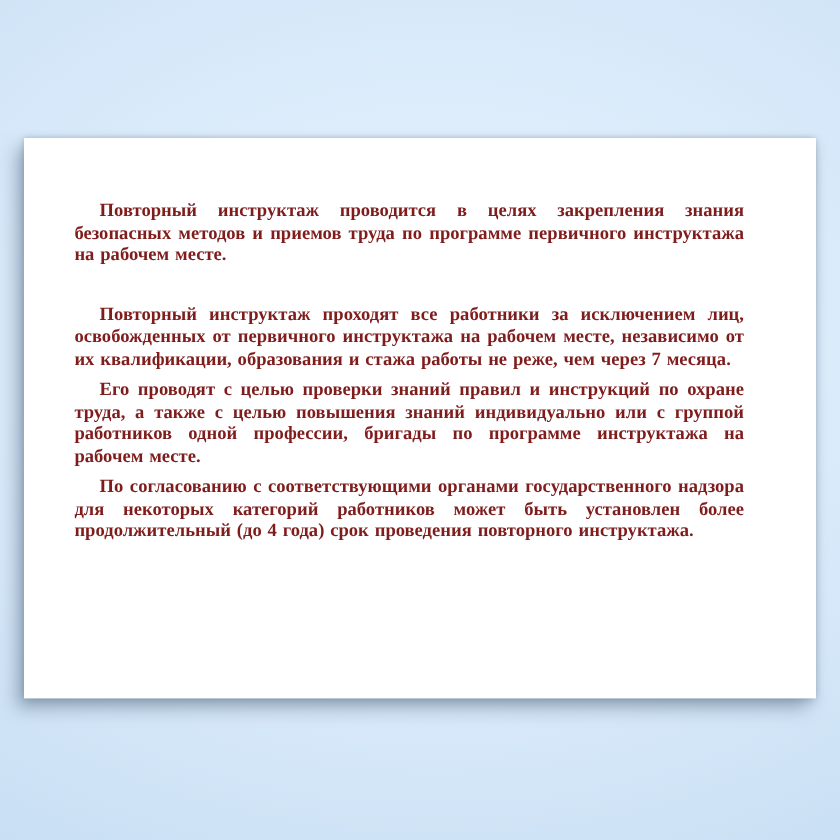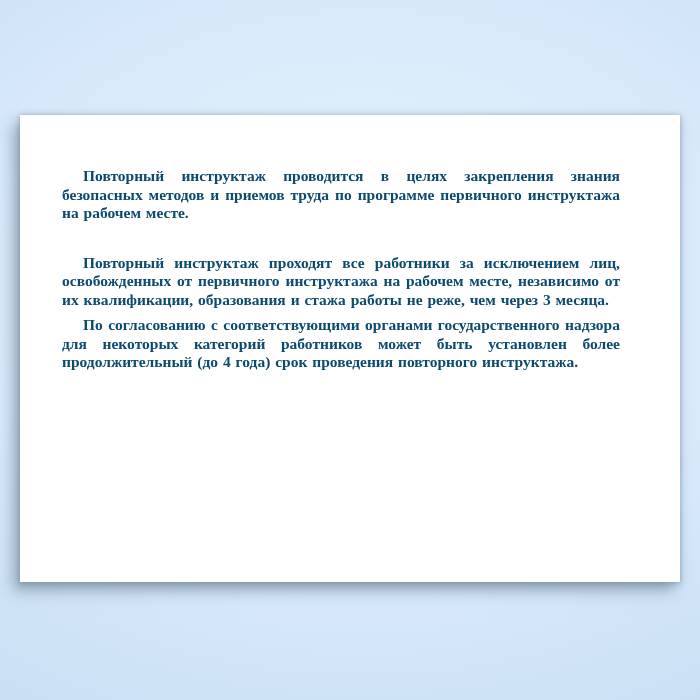--- a/index.html
+++ b/index.html
@@ -30,37 +30,38 @@
     box-shadow:
       0 0 4px rgba(110, 130, 152, 0.45),
       -7px 9px 14px rgba(96, 118, 140, 0.50),
       0 3px 8px rgba(100, 120, 145, 0.35);
   }
   .paper-content {
     padding: 52px 60px 0 42px;
   }
   .doc-par {
     margin: 0 0 7px 0;
-    color: #0c4a6e;
+    color: #7f1d1d;
     font-family: "Liberation Serif", serif;
     font-weight: bold;
     font-size: 15.5px;
     line-height: 18.5px;
     text-align: justify;
     text-indent: 21px;
     word-spacing: 1px;
   }
   .doc-par.par-lead {
     margin-bottom: 31px;
   }
 </style>
 </head>
 <body>
 
 <div class="scene">
   <div class="paper">
     <div class="paper-content">
       <p class="doc-par par-lead">Повторный инструктаж проводится в целях закрепления знания безопасных методов и приемов труда по программе первичного инструктажа на рабочем месте.</p>
-      <p class="doc-par">Повторный инструктаж проходят все работники за исключением лиц, освобожденных от первичного инструктажа на рабочем месте, независимо от их квалификации, образования и стажа работы не реже, чем через 3 месяца.</p>
+      <p class="doc-par">Повторный инструктаж проходят все работники за исключением лиц, освобожденных от первичного инструктажа на рабочем месте, независимо от их квалификации, образования и стажа работы не реже, чем через 7 месяца.</p>
+      <p class="doc-par">Его проводят с целью проверки знаний правил и инструкций по охране труда, а также с целью повышения знаний индивидуально или с группой работников одной профессии, бригады по программе инструктажа на рабочем месте.</p>
       <p class="doc-par">По согласованию с соответствующими органами государственного надзора для некоторых категорий работников может быть установлен более продолжительный (до 4 года) срок проведения повторного инструктажа.</p>
     </div>
   </div>
 </div>
 
 </body></html>

